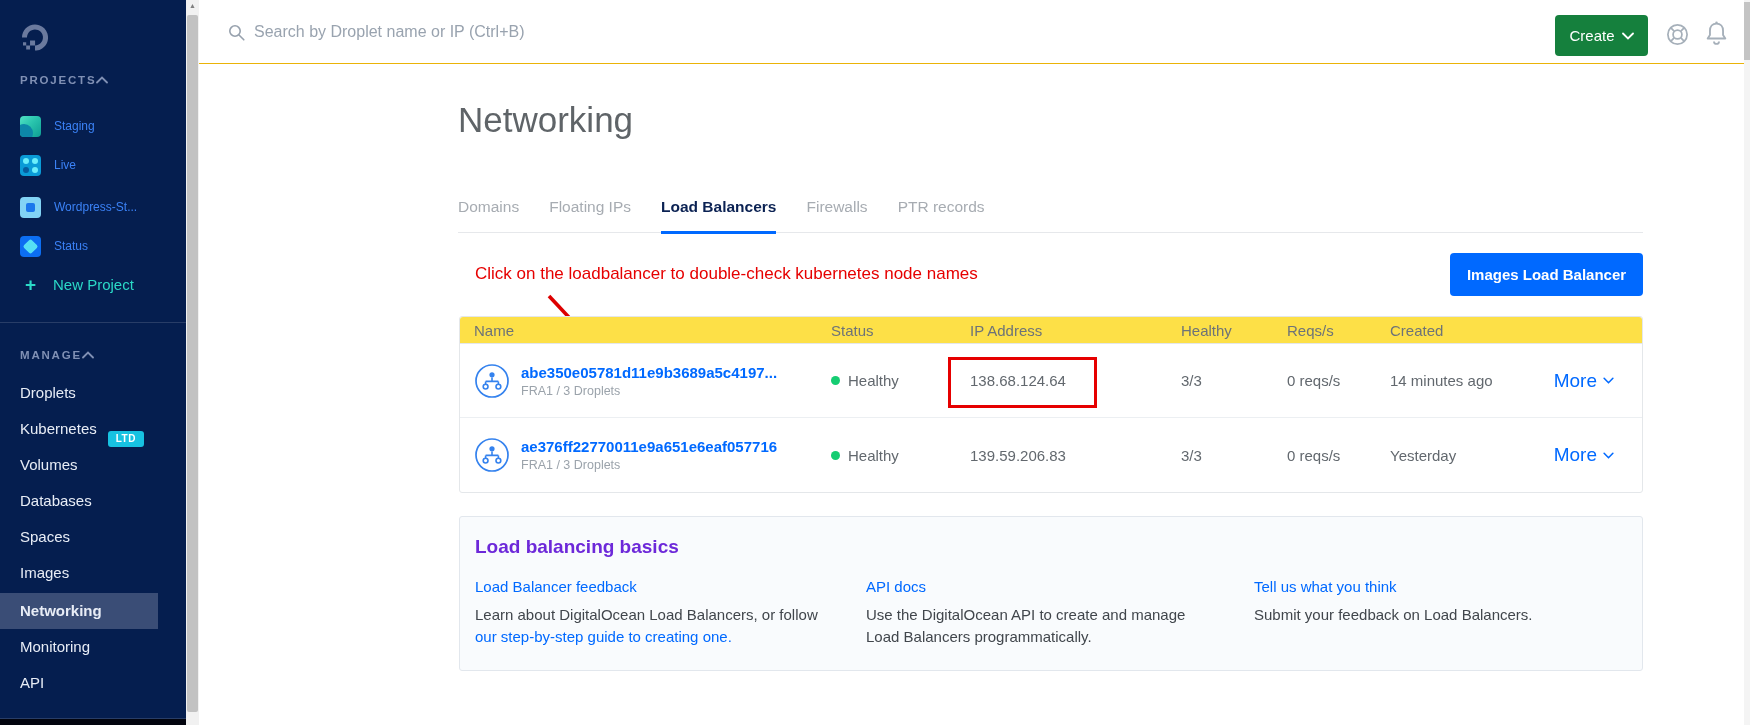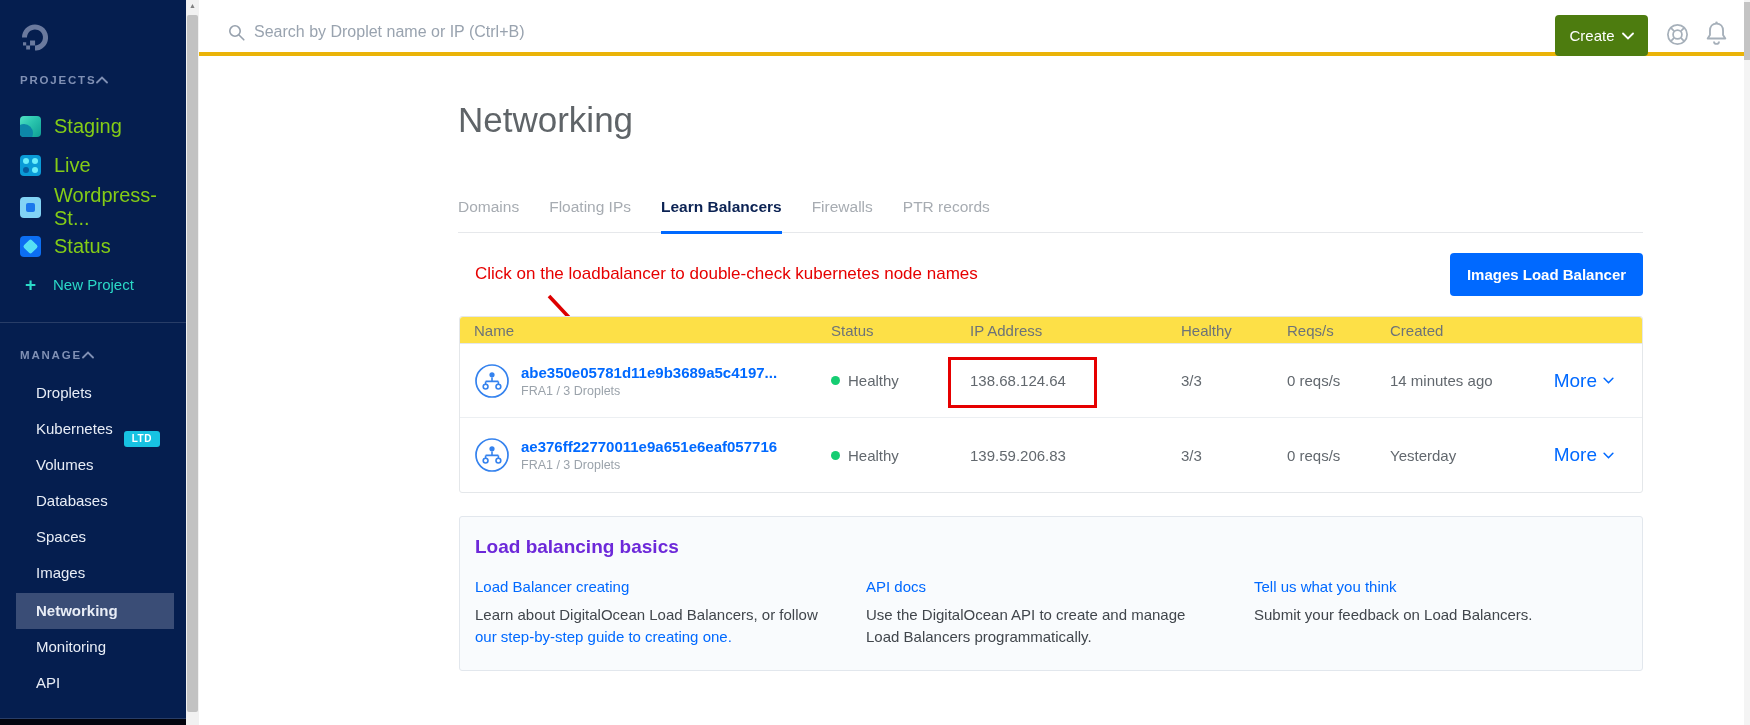--- a/index.html
+++ b/index.html
@@ -5,59 +5,59 @@
   * { box-sizing: border-box; margin: 0; padding: 0; }
   html,body { width:1750px; height:725px; overflow:hidden; }
   body { font-family:"Liberation Sans", sans-serif; background:#fff; position:relative; }
 
   
   .sidebar { position:absolute; left:0; top:0; width:186px; height:725px; background:#051e4f; }
   .logo { position:absolute; left:19px; top:21px; width:32px; height:32px; }
   .sec-head { position:absolute; left:20px; right:16px; display:flex; align-items:center; 
               color:#8090b4; font-size:11.5px; letter-spacing:1.8px; font-weight:bold; }
   .proj-item { position:absolute; left:20px; height:28px; display:flex; align-items:center; gap:13px; cursor:pointer; }
-  .proj-label { color:#84cc16; font-size:20px; }
+  .proj-label { color:#3b82f6; font-size:12px; }
   .picon { width:21px; height:21px; border-radius:4px; position:relative; overflow:hidden; flex:0 0 21px; }
   .picon.staging { background:linear-gradient(135deg,#52e2c5 0%,#29c4ad 45%,#0e9e94 100%); }
   .picon.staging::after { content:''; position:absolute; left:-5px; bottom:-5px; width:18px; height:18px; border-radius:50%; background:#0d87a8; }
   .picon.live { background:#0a9bd7; }
   .picon.live i { position:absolute; width:6px; height:6px; border-radius:50%; background:#6beefb; }
   .picon.live i:nth-child(1){left:3px;top:3px;} .picon.live i:nth-child(2){right:3px;top:3px;}
   .picon.live i:nth-child(3){left:3px;bottom:3px;background:#075d9e;} .picon.live i:nth-child(4){right:3px;bottom:3px;}
   .picon.wordpress { background:#82d3f5; }
   .picon.wordpress::after { content:''; position:absolute; left:6px; top:6px; width:9px; height:9px; background:#1b77ec; border-radius:2px; }
   .picon.nitro { background:#0c6ef2; }
   .picon.nitro::after { content:''; position:absolute; left:5px; top:5px; width:11px; height:11px; background:#55e0f5; transform:rotate(45deg); border-radius:2px; }
   .new-project { position:absolute; left:20px; height:28px; display:flex; align-items:center; gap:12px; color:#2bd9c7; font-size:15px; cursor:pointer; }
   .new-project .plus { font-size:19px; font-weight:bold; line-height:1; width:21px; text-align:center; }
   .side-divider { position:absolute; left:0; width:186px; height:1px; background:rgba(255,255,255,0.14); }
-  .manage-item { position:absolute; left:16px; width:158px; height:36px; line-height:36px; padding-left:20px;
+  .manage-item { position:absolute; left:0; width:158px; height:36px; line-height:36px; padding-left:20px;
                  color:#e8edf6; font-size:15px; cursor:pointer; display:flex; align-items:center; }
   .manage-item.active { background:#3a4d76; font-weight:bold; }
   .ltd-badge { display:inline-block; margin-left:11px; background:#17c2e2; color:#fff; font-size:10px; font-weight:bold;
                letter-spacing:0.5px; padding:3px 8px; border-radius:3px; line-height:1; }
   .side-bottom { position:absolute; left:0; bottom:0; width:186px; height:6px; background:#02040e; }
 
   
   .vscroll { position:absolute; left:186px; top:0; width:13px; height:725px; background:#f1f1f1; }
   .vscroll .arrow { position:absolute; top:2px; left:0; width:13px; text-align:center; font-size:7px; color:#7f7f7f; }
   .vscroll .thumb { position:absolute; left:1px; top:15px; width:11px; height:697px; background:#c2c2c2; border-radius:2px; }
 
   
   .rscroll { position:absolute; right:0; top:0; width:6px; height:725px; background:#f4f4f4; }
   .rscroll .thumb { position:absolute; left:0; top:2px; width:6px; height:58px; background:#c4c4c4; }
 
   
   .main { position:absolute; left:199px; top:0; width:1551px; height:725px; background:#fff; }
 
-  .topbar { position:absolute; left:0; top:0; width:100%; height:56px; background:#fff; border-bottom:4px solid #eab308; }
+  .topbar { position:absolute; left:0; top:0; width:100%; height:64px; background:#fff; border-bottom:1px solid #eab308; }
   .search-wrap { position:absolute; left:29px; top:23px; display:flex; align-items:center; gap:9px; }
   .search-input { border:none; outline:none; font-size:16px; color:#40454b; width:430px; font-family:"Liberation Sans",sans-serif; }
   .search-input::placeholder { color:#99a3af; }
-  .btn-create { position:absolute; left:1356px; top:15px; width:93px; height:41px; background:#4d7c0f; border:none; border-radius:4px;
+  .btn-create { position:absolute; left:1356px; top:15px; width:93px; height:41px; background:#15803d; border:none; border-radius:4px;
                 color:#fff; font-size:15px; font-family:"Liberation Sans",sans-serif; cursor:pointer;
                 display:flex; align-items:center; justify-content:center; gap:7px; }
   .top-icon { position:absolute; cursor:pointer; }
 
   .page-title { position:absolute; left:259px; top:100px; font-size:35px; font-weight:300; color:#5f6468; }
 
   .tabs { position:absolute; left:259px; top:198px; width:1185px; display:flex; gap:30px; border-bottom:1px solid #e6e8eb; }
   .tab { position:relative; padding-bottom:16px; font-size:15.5px; color:#a7acb2; cursor:pointer; }
   .tab.active { color:#0b2253; font-weight:bold; }
   .tab.active::after { content:''; position:absolute; left:0; right:0; bottom:-2px; height:3px; background:#0069ff; }
@@ -220,21 +220,21 @@
           <circle cx="12" cy="2.6" r="1.2" fill="#a6b0ba"></circle>
         </svg>
     </div>
   </div>
 
   <h1 class="page-title">Networking</h1>
 
   <div class="tabs">
     <div class="tab">Domains</div>
     <div class="tab">Floating IPs</div>
-    <div class="tab active">Learn Balancers</div>
+    <div class="tab active">Load Balancers</div>
     <div class="tab">Firewalls</div>
     <div class="tab">PTR records</div>
   </div>
 
   <div class="annotation">Click on the loadbalancer to double-check kubernetes node names</div>
   <svg class="anno-arrow" width="80" height="75" viewBox="0 0 80 75">
     <line x1="14" y1="8" x2="58" y2="55" stroke="#dd0000" stroke-width="3.6"></line>
     <polygon points="65,63 48,56.5 58,47" fill="#dd0000"></polygon>
   </svg>
 
@@ -311,21 +311,21 @@
       </div>
     </div>
   </div>
 
   <div class="red-rect"></div>
 
   <div class="basics">
     <div class="basics-title">Load balancing basics</div>
     <div class="basics-cols">
       <div>
-        <span class="b-link">Load Balancer creating</span>
+        <span class="b-link">Load Balancer feedback</span>
         <div class="b-text">
           <span>Learn about DigitalOcean Load Balancers, or follow</span>
           <span class="b-link2" style="display:block;">our step-by-step guide to creating one.</span>
         </div>
       </div>
       <div>
         <span class="b-link">API docs</span>
         <div class="b-text">Use the DigitalOcean API to create and manage Load Balancers programmatically.</div>
       </div>
       <div>

